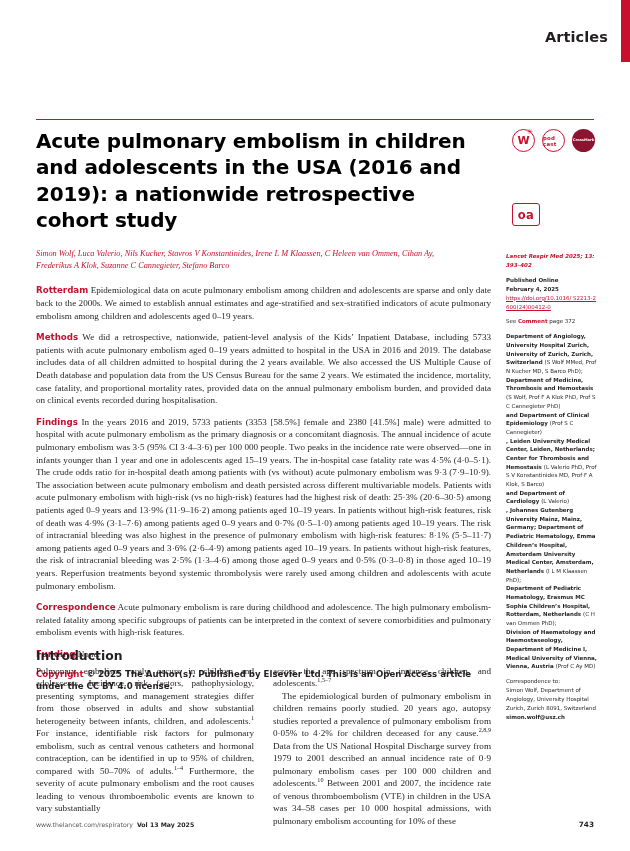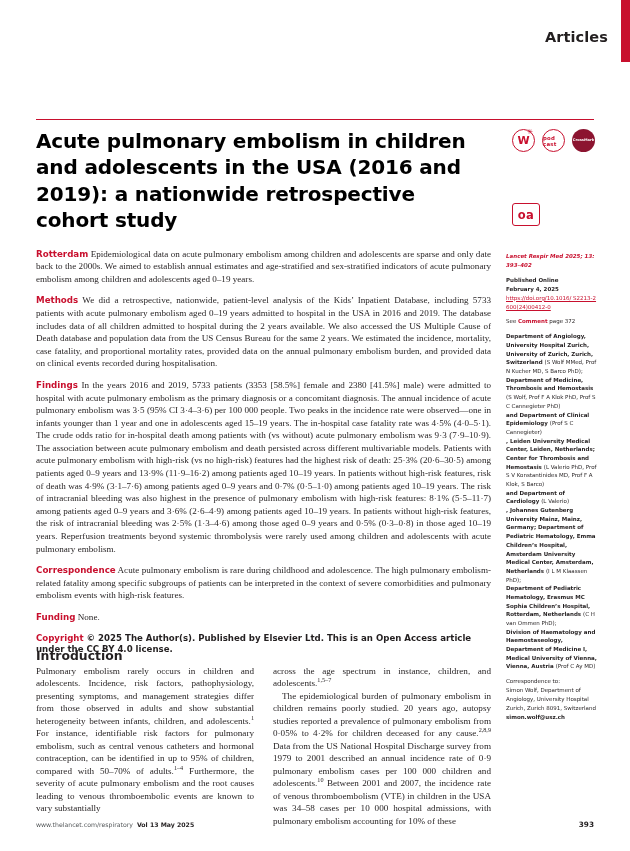--- a/index.html
+++ b/index.html
@@ -221,20 +221,21 @@
   </div>
 </div>
 <div class="oa-badge">
   <span>oa</span>
 </div>
 
 <div class="main">
 
   <h1 class="title">Acute pulmonary embolism in children and adolescents in the USA (2016 and 2019): a nationwide retrospective cohort study</h1>
 
+  <p class="authors">Simon Wolf, Luca Valerio, Nils Kucher, Stavros V Konstantinides, Irene L M Klaassen, C Heleen van Ommen, Cihan Ay, Frederikus A Klok, Suzanne C Cannegieter, Stefano Barco</p>
 
 
   <p class="abs"><span class="lead">Rotterdam</span><span> Epidemiological data on acute pulmonary embolism among children and adolescents are sparse and only date back to the 2000s. We aimed to establish annual estimates and age-stratified and sex-stratified indicators of acute pulmonary embolism among children and adolescents aged 0–19 years.</span></p>
 
   <p class="abs"><span class="lead">Methods</span><span> We did a retrospective, nationwide, patient-level analysis of the Kids’ Inpatient Database, including 5733 patients with acute pulmonary embolism aged 0–19 years admitted to hospital in the USA in 2016 and 2019. The database includes data of all children admitted to hospital during the 2 years available. We also accessed the US Multiple Cause of Death database and population data from the US Census Bureau for the same 2 years. We estimated the incidence, mortality, case fatality, and proportional mortality rates, provided data on the annual pulmonary embolism burden, and provided data on clinical events recorded during hospitalisation.</span></p>
 
   <p class="abs"><span class="lead">Findings</span><span> In the years 2016 and 2019, 5733 patients (3353 [58.5%] female and 2380 [41.5%] male) were admitted to hospital with acute pulmonary embolism as the primary diagnosis or a concomitant diagnosis. The annual incidence of acute pulmonary embolism was 3·5 (95% CI 3·4–3·6) per 100 000 people. Two peaks in the incidence rate were observed—one in infants younger than 1 year and one in adolescents aged 15–19 years. The in-hospital case fatality rate was 4·5% (4·0–5·1). The crude odds ratio for in-hospital death among patients with (vs without) acute pulmonary embolism was 9·3 (7·9–10·9). The association between acute pulmonary embolism and death persisted across different multivariable models. Patients with acute pulmonary embolism with high-risk (vs no high-risk) features had the highest risk of death: 25·3% (20·6–30·5) among patients aged 0–9 years and 13·9% (11·9–16·2) among patients aged 10–19 years. In patients without high-risk features, risk of death was 4·9% (3·1–7·6) among patients aged 0–9 years and 0·7% (0·5–1·0) among patients aged 10–19 years. The risk of intracranial bleeding was also highest in the presence of pulmonary embolism with high-risk features: 8·1% (5·5–11·7) among patients aged 0–9 years and 3·6% (2·6–4·9) among patients aged 10–19 years. In patients without high-risk features, the risk of intracranial bleeding was 2·5% (1·3–4·6) among those aged 0–9 years and 0·5% (0·3–0·8) in those aged 10–19 years. Reperfusion treatments beyond systemic thrombolysis were rarely used among children and adolescents with acute pulmonary embolism.</span></p>
 
   <p class="abs"><span class="lead">Correspondence</span><span> Acute pulmonary embolism is rare during childhood and adolescence. The high pulmonary embolism-related fatality among specific subgroups of patients can be interpreted in the context of severe comorbidities and pulmonary embolism events with high-risk features.</span></p>
 
@@ -279,14 +280,14 @@
     <span>Correspondence to:</span><br>
     <span>Simon Wolf, Department of Angiology, University Hospital Zurich, Zurich 8091, Switzerland</span><br>
     <span class="email">simon.wolf@usz.ch</span>
   </p>
 </div>
 
 <div class="footer">
   <div class="left">
     <span>www.thelancet.com/respiratory</span><span class="vol">Vol 13   May 2025</span>
   </div>
-  <div class="pg">393</div>
+  <div class="pg">743</div>
 </div>
 
 </body></html>

